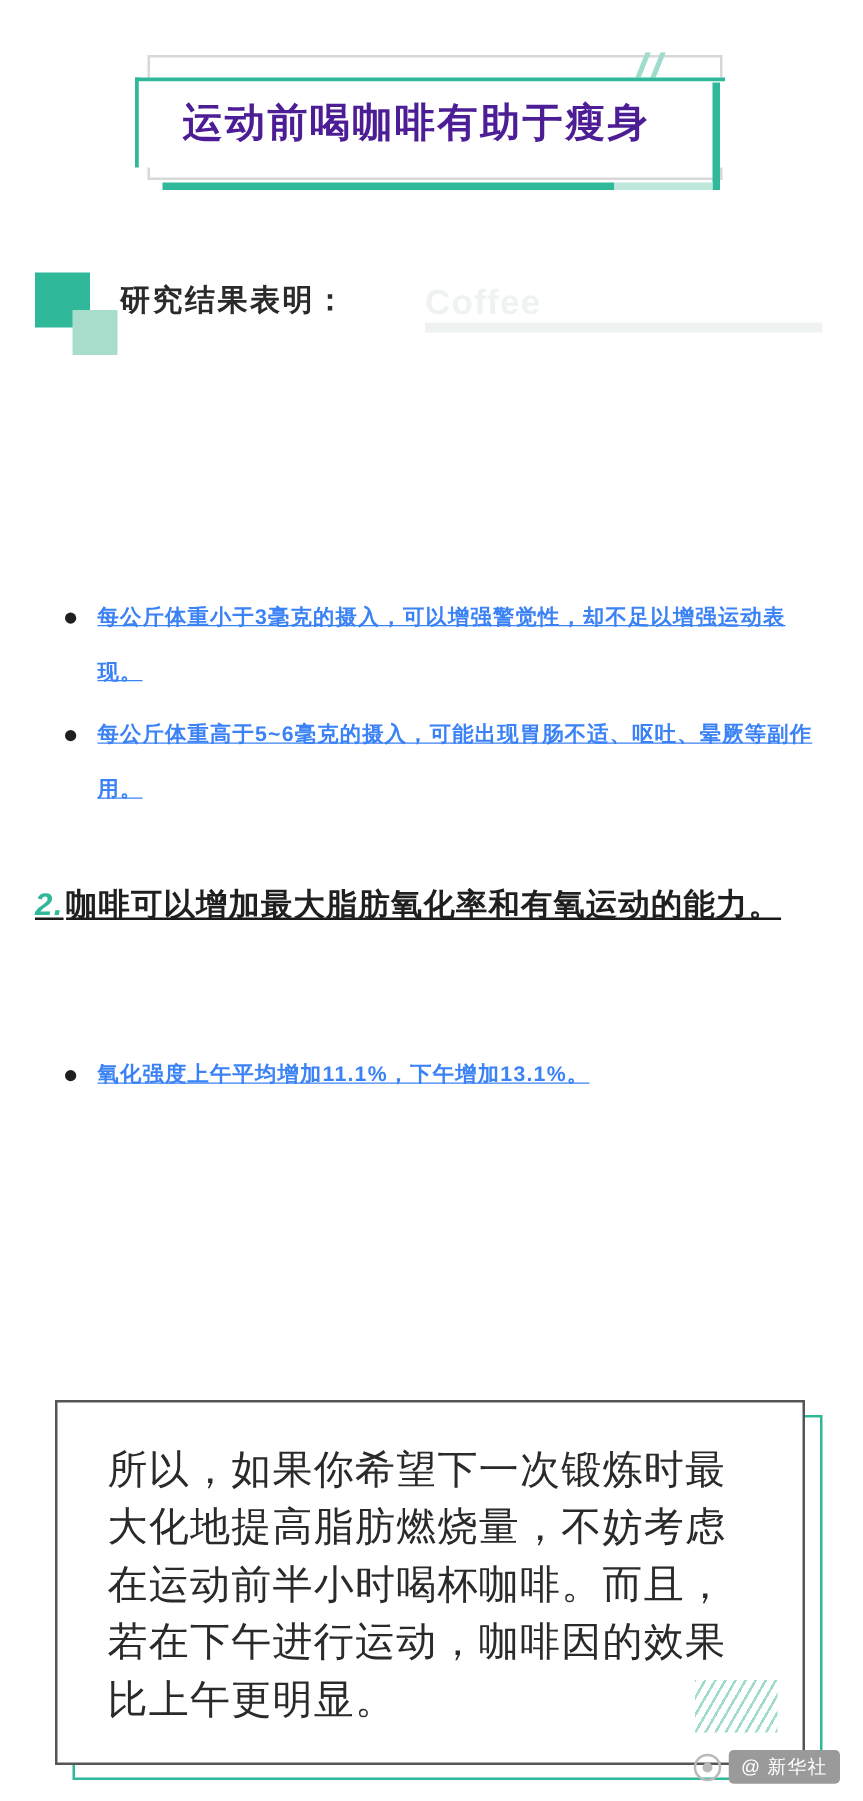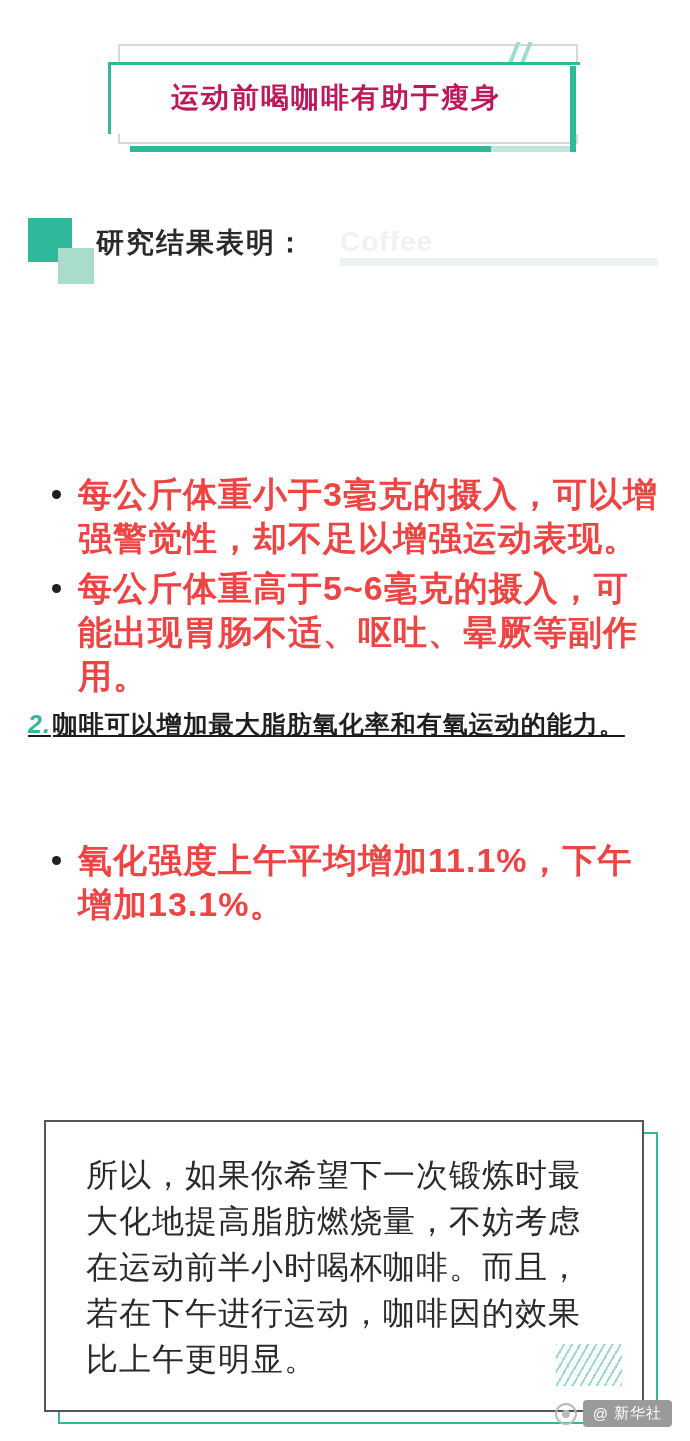--- a/index.html
+++ b/index.html
@@ -36,26 +36,25 @@
     left: 108px; top: 62px;
     width: 472px; height: 72px;
     background: #ffffff;
     border-top: 3px solid #2fb89a;
     border-left: 3px solid #2fb89a;
   }
   .header-title {
     position: absolute;
     left: 146px; top: 74px;
     width: 420px;
-    font-size: 28px;
+    font-size: 32px;
     font-weight: bold;
     letter-spacing: 2px;
-    color: #be185d;
+    color: #4c1d95;
     line-height: 48px;
-    margin-left: 25px;
   }
   .header-quote {
     position: absolute;
     left: 508px; top: 38px;
     font-size: 36px;
     font-weight: bold;
     color: #9fdccd;
     transform: skewX(-12deg);
     letter-spacing: 2px;
     line-height: 36px;
@@ -82,21 +81,21 @@
   }
   .sec-sq-light {
     position: absolute;
     left: 58px; top: 248px;
     width: 36px; height: 36px;
     background: #a8ddcb;
   }
   .sec-title {
     position: absolute;
     left: 96px; top: 224px;
-    font-size: 28px;
+    font-size: 24px;
     font-weight: bold;
     letter-spacing: 2px;
     color: #2a2a2a;
   }
   .sec-watermark {
     position: absolute;
     left: 340px; top: 226px;
     font-size: 28px;
     font-weight: bold;
     letter-spacing: 1px;
@@ -128,26 +127,27 @@
     color: #1f1f1f;
     font-weight: bold;
   }
   .bullets {
     position: absolute;
     list-style: none;
   }
   .bullets li {
     position: relative;
     padding-left: 32px;
-    font-size: 34px;
+    font-size: 17px;
     line-height: 44px;
     letter-spacing: 1px;
-    color: #ef4444;
+    color: #3b82f6;
     font-weight: bold;
     margin-bottom: 6px;
+    text-decoration: underline;
   }
   .bullets li::before {
     content: "";
     position: absolute;
     left: 6px; top: 18px;
     width: 9px; height: 9px;
     border-radius: 50%;
     background: #1f1f1f;
   }
 

